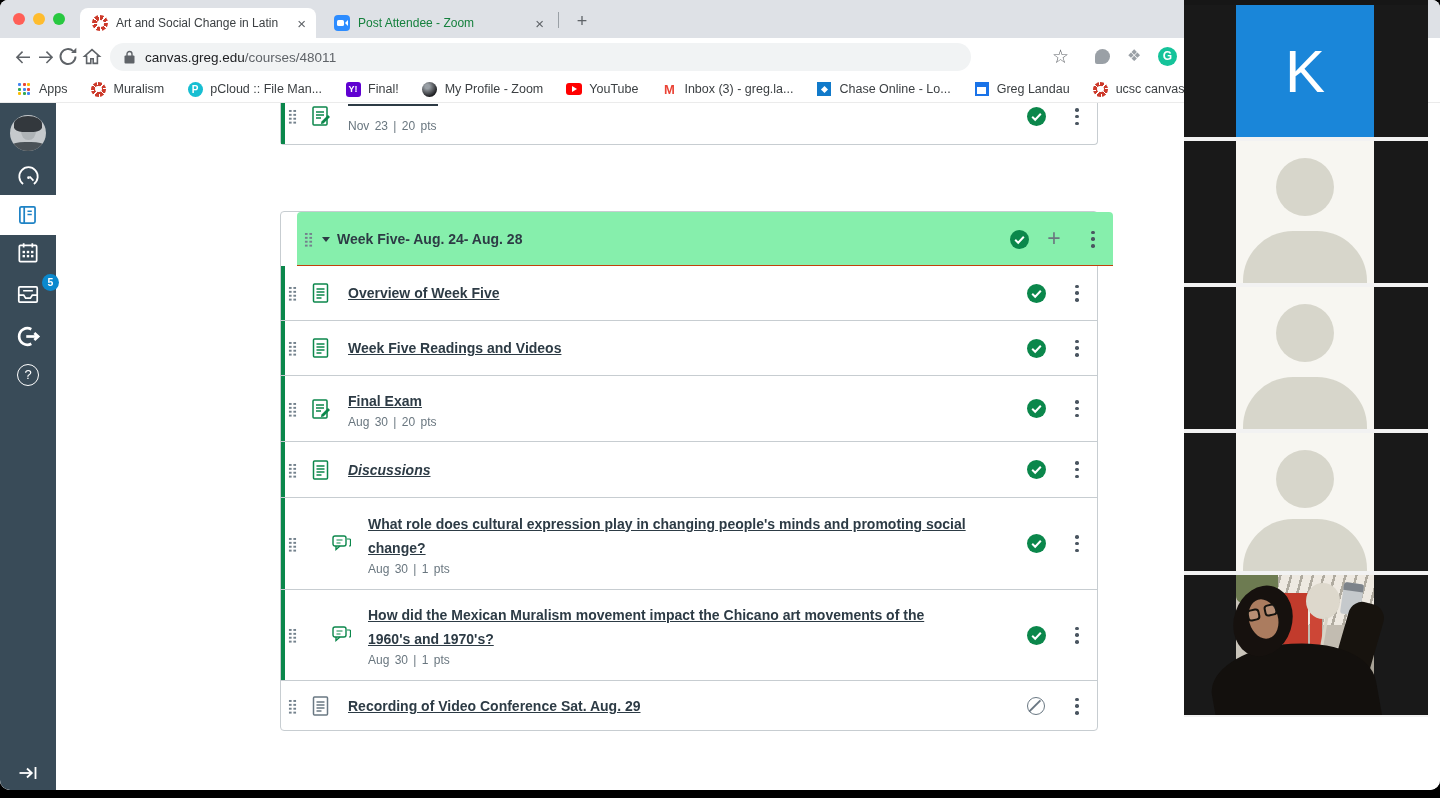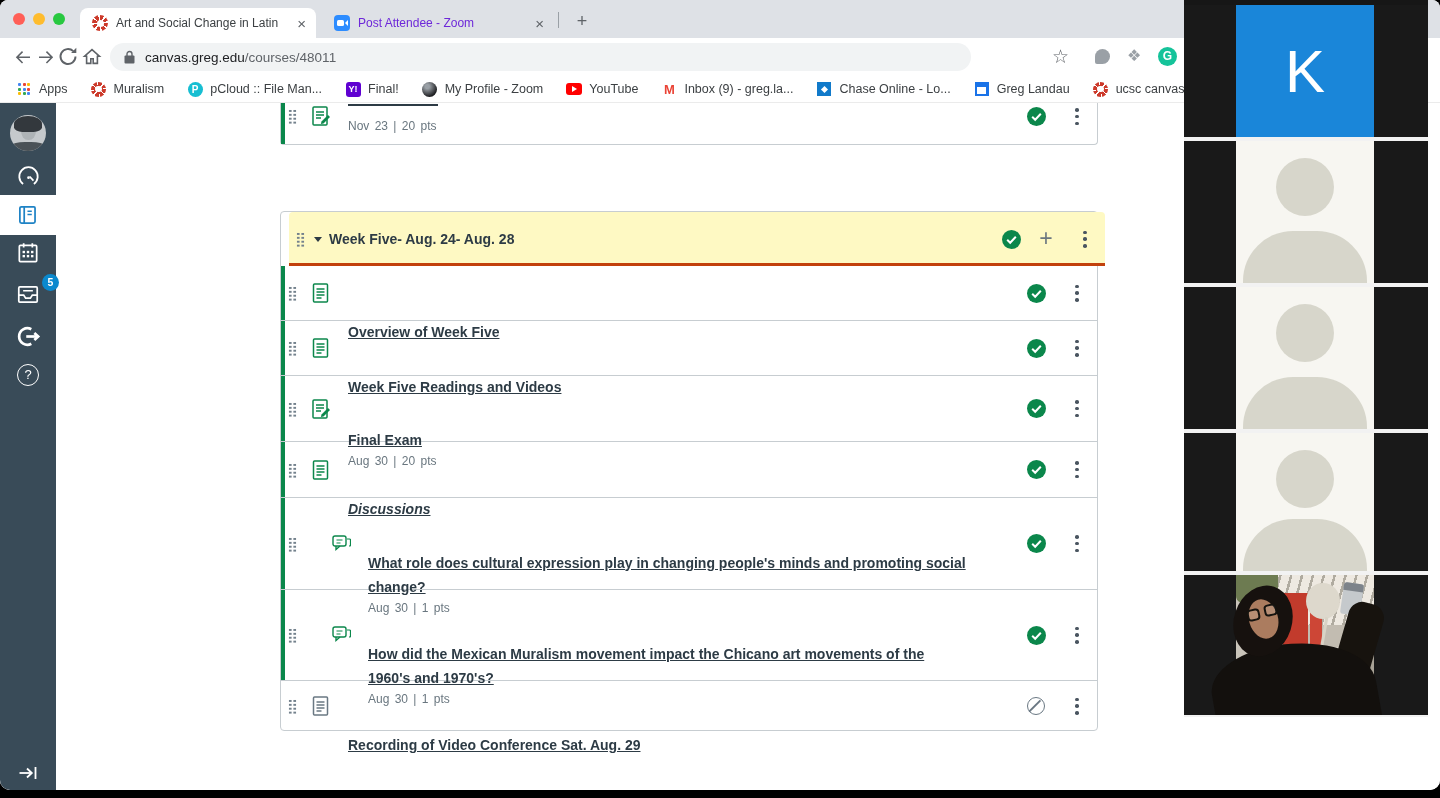--- a/index.html
+++ b/index.html
@@ -9,21 +9,21 @@
 
 .tabstrip { position:absolute; left:0; top:0; width:1440px; height:38px; background:#dee1e6; }
 .traffic { position:absolute; top:13px; width:12px; height:12px; border-radius:50%; }
 .t-red { left:13px; background:#ff5f57; }
 .t-yellow { left:33px; background:#febc2e; }
 .t-green { left:53px; background:#28c840; }
 .tab { position:absolute; top:8px; height:30px; display:flex; align-items:center; }
 .tab.active { left:80px; width:236px; background:#fff; border-radius:8px 8px 0 0; }
 .tab.inactive { left:322px; width:232px; }
 .tab .title { font-size:12px; color:#3c4043; white-space:nowrap; overflow:hidden; flex:1; }
-.tab.inactive .title { color:#6d28d9; }
+.tab.inactive .title { color:#15803d; }
 .tab .close { font-size:15px; color:#5f6368; padding:0 10px 0 6px; line-height:1; }
 .favicon { width:16px; height:16px; margin:0 8px 0 12px; flex:none; position:relative; display:flex; align-items:center; justify-content:center; }
 .canvas-ring { width:16px; height:16px; border-radius:50%; background:repeating-conic-gradient(#CC3A2B 0 32deg, #fff 32deg 45deg); position:relative; }
 .canvas-ring::after { content:""; position:absolute; left:4.5px; top:4.5px; width:7px; height:7px; border-radius:50%; background:#fff; }
 .zoom-ic { width:16px; height:16px; background:#2D8CFF; border-radius:4px; position:relative; }
 .zoom-ic::before { content:""; position:absolute; left:3px; top:5px; width:7px; height:6px; background:#fff; border-radius:1.5px; }
 .zoom-ic::after { content:""; position:absolute; right:2px; top:5px; border-top:3px solid transparent; border-bottom:3px solid transparent; border-right:3px solid #fff; }
 .tab-sep { position:absolute; left:558px; top:12px; width:1px; height:16px; background:#9aa0a6; }
 .newtab { position:absolute; left:568px; top:8px; width:28px; height:28px; font-size:18px; color:#5f6368; text-align:center; line-height:26px; }
 
@@ -74,30 +74,30 @@
 .active-tile { position:absolute; left:0; top:92px; width:56px; height:40px; background:#fff; display:flex; align-items:center; justify-content:center; }
 .active-tile svg { stroke:#1F83C5; }
 .badge { position:absolute; left:27px; top:-7px; width:17px; height:17px; background:#0A89CE; border-radius:50%; color:#fff; font-size:10.5px; font-weight:bold; text-align:center; line-height:17px; }
 .helpq { width:22px; height:22px; border:1.6px solid #fff; border-radius:50%; color:#fff; font-size:13px; text-align:center; line-height:20px; }
 
 
 .modbox { position:absolute; background:#fff; border:1px solid #C7CDD1; }
 .partial { left:280px; top:0px; width:818px; height:42px; border-top:none; border-radius:0 0 4px 4px; }
 .week5 { left:280px; top:108px; width:818px; height:520px; border-radius:4px; }
 .greenbar { position:absolute; left:0; width:4px; background:#0B874B; }
-.mheader { position:absolute; left:8px; top:0; width:100%; height:54px; background:#fef9c3; border-bottom:3px solid #c2410c; border-radius:4px 4px 0 0; }
+.mheader { position:absolute; left:16px; top:0; width:100%; height:54px; background:#86efac; border-bottom:1px solid #c2410c; border-radius:4px 4px 0 0; }
 .mtitle { position:absolute; left:40px; top:19px; font-size:14px; font-weight:bold; color:#2D3B45; }
 .caret { position:absolute; left:25px; top:25px; width:0; height:0; border-left:4.5px solid transparent; border-right:4.5px solid transparent; border-top:5.5px solid #2D3B45; }
 .handle { position:absolute; left:7px; width:9px; height:15px; background-image:radial-gradient(circle, #73818C 1.05px, transparent 1.3px); background-size:4.5px 3.9px; }
 .mrow { position:relative; border-bottom:1px solid #C7CDD1; }
 .mrow:last-child { border-bottom:none; }
 .mrow .handle { top:50%; margin-top:-7px; }
 .micon { position:absolute; left:31px; top:50%; margin-top:-10px; width:18px; height:20px; }
 .micon.ind { left:51px; }
-.mtext { position:absolute; left:67px; top:50%; transform:translateY(-50%); right:88px;margin-top:39px; }
+.mtext { position:absolute; left:67px; top:50%; transform:translateY(-50%); right:88px; }
 .mtext.ind { left:87px; }
 .ititle { font-size:14px; font-weight:bold; color:#2D3B45; text-decoration:underline; line-height:24px; display:inline; }
 .isub { font-size:12px; color:#69767F; margin-top:2px; word-spacing:2px; }
 .check { position:absolute; right:51.5px; top:50%; margin-top:-9.5px; width:19px; height:19px; }
 .kebab { position:absolute; right:16px; top:50%; margin-top:-8.5px; width:8px; height:17px; display:flex; flex-direction:column; align-items:center; justify-content:space-between; }
 .kebab i { width:3.5px; height:3.5px; border-radius:50%; background:#4a5560; }
 .hcheck { position:absolute; right:84.5px; top:17.5px; width:19px; height:19px; }
 .hplus { position:absolute; right:46px; top:14px; width:26px; height:26px; font-size:23px; font-weight:300; color:#6B7780; text-align:center; line-height:25px; }
 .mheader .kebab { top:27px; }
 .prohib { position:absolute; right:52px; top:50%; margin-top:-9px; width:18px; height:18px; border:1.8px solid #6A7883; border-radius:50%; }
@@ -243,21 +243,21 @@
     <span class="bm">
       <span class="bmic">
           <span class="yt-ic"></span>
         </span>
       <span class="bl">YouTube</span>
     </span>
     <span class="bm">
       <span class="bmic">
           <span class="gmail-ic">M</span>
         </span>
-      <span class="bl">Inbox (9) - greg.la...</span>
+      <span class="bl">Inbox (3) - greg.la...</span>
     </span>
     <span class="bm">
       <span class="bmic">
           <span class="chase-ic"></span>
         </span>
       <span class="bl">Chase Online - Lo...</span>
     </span>
     <span class="bm">
       <span class="bmic">
           <span class="gcal-ic"></span>

